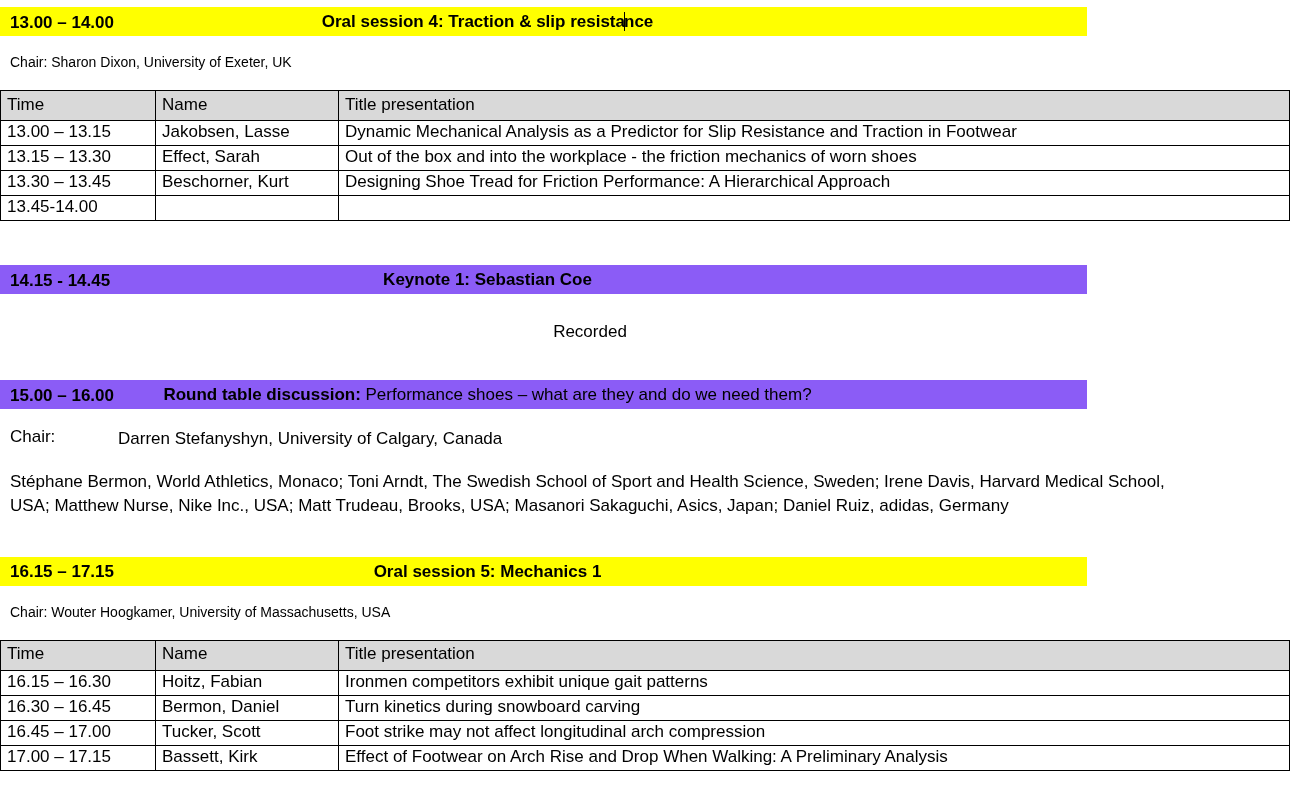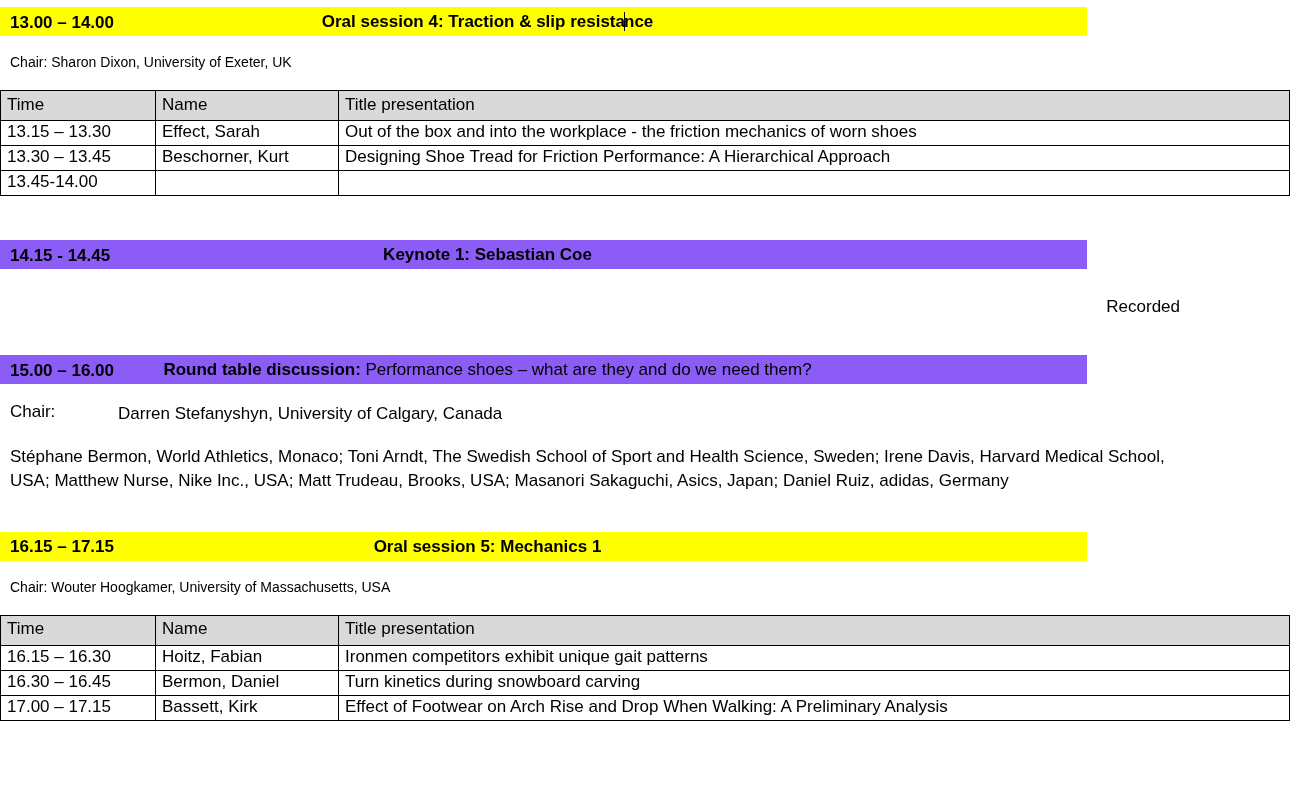--- a/index.html
+++ b/index.html
@@ -68,21 +68,21 @@
   }
 
   
   .chair-line {
     font-size: 14px;
     margin-left: 10px;
     white-space: nowrap;
   }
 
   .centered-note {
-    text-align: right;
+    text-align: center;
     font-size: 17px;
     width: 1180px;
     margin-left: 0;
   }
 
   
   .rt-row {
     display: flex;
     font-size: 17px;
     margin-left: 10px;
@@ -159,20 +159,25 @@
     </colgroup>
     <thead>
       <tr>
         <th>Time</th>
         <th>Name</th>
         <th>Title presentation</th>
       </tr>
     </thead>
     <tbody>
       <tr>
+        <td>13.00 – 13.15</td>
+        <td>Jakobsen, Lasse</td>
+        <td>Dynamic Mechanical Analysis as a Predictor for Slip Resistance and Traction in Footwear</td>
+      </tr>
+      <tr>
         <td>13.15 – 13.30</td>
         <td>Effect, Sarah</td>
         <td>Out of the box and into the workplace - the friction mechanics of worn shoes</td>
       </tr>
       <tr>
         <td>13.30 – 13.45</td>
         <td>Beschorner, Kurt</td>
         <td>Designing Shoe Tread for Friction Performance: A Hierarchical Approach</td>
       </tr>
       <tr>
@@ -245,20 +250,25 @@
         <td>16.15 – 16.30</td>
         <td>Hoitz, Fabian</td>
         <td>Ironmen competitors exhibit unique gait patterns</td>
       </tr>
       <tr>
         <td>16.30 – 16.45</td>
         <td>Bermon, Daniel</td>
         <td>Turn kinetics during snowboard carving</td>
       </tr>
       <tr>
+        <td>16.45 – 17.00</td>
+        <td>Tucker, Scott</td>
+        <td>Foot strike may not affect longitudinal arch compression</td>
+      </tr>
+      <tr>
         <td>17.00 – 17.15</td>
         <td>Bassett, Kirk</td>
         <td>Effect of Footwear on Arch Rise and Drop When Walking: A Preliminary Analysis</td>
       </tr>
     </tbody>
   </table>
 
 </div>
 
 </body></html>

